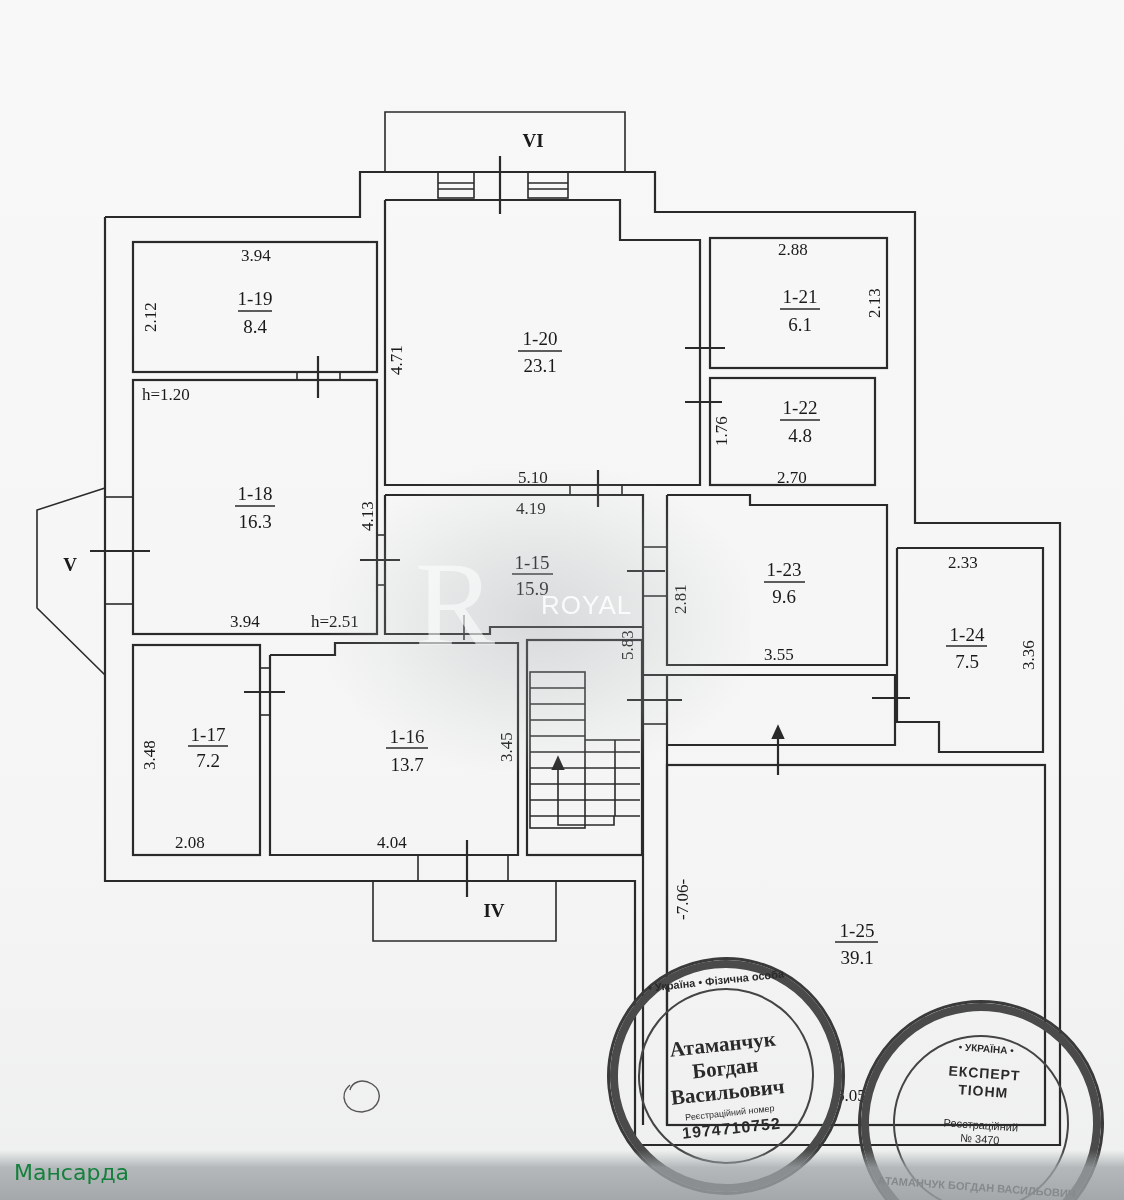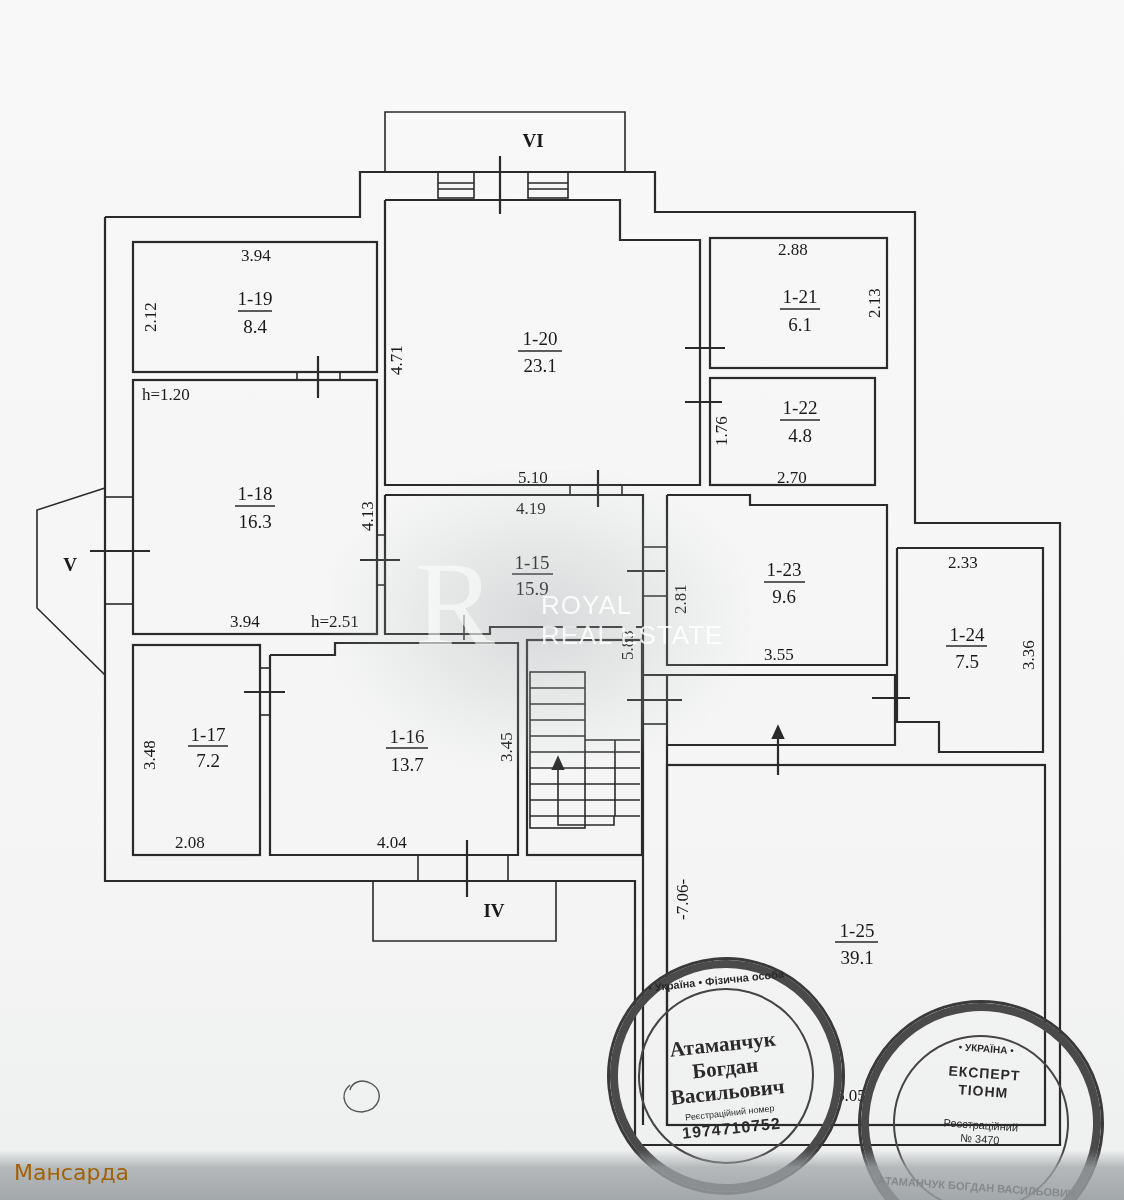--- a/index.html
+++ b/index.html
@@ -75,21 +75,21 @@
   .stamp2 .r1 { position: absolute; top: 116px; width: 100%; font-size: 11px; }
   .stamp2 .r2 { position: absolute; top: 130px; width: 100%; font-size: 11px; }
   .stamp2 .bot { position: absolute; top: 178px; width: 100%; font-size: 11px; font-weight: bold; }
 
   .caption-bar {
     position: absolute; left: 0; top: 1150px; width: 1124px; height: 50px;
     background: linear-gradient(180deg, rgba(170,175,178,0.0) 0%, rgba(160,165,168,0.75) 35%, rgba(150,155,158,0.85) 100%);
   }
   .caption {
     position: absolute; left: 14px; top: 1160px;
-    font-family: "DejaVu Sans", sans-serif; font-size: 22px; color: #a16207;
+    font-family: "DejaVu Sans", sans-serif; font-size: 22px; color: #15803d;
   }
 </style>
 </head>
 <body>
 
 <div class="paper"></div>
 
 <svg class="plan" width="1124" height="1200" viewBox="0 0 1124 1200">
 
   <g>
@@ -264,21 +264,20 @@
   </g>
 
   <path d="M350,1085 C338,1095 345,1112 362,1112 C380,1110 385,1092 372,1084 C362,1078 352,1082 350,1090" style="stroke:#555;stroke-width:1.4;fill:none"></path>
 </svg>
 
 <div class="shade" style="left:330px;top:470px;width:420px;height:300px;"></div>
 
 <div class="watermark">
   <div class="wm-logo">R</div>
   <div class="wm-line1">ROYAL</div>
-  <div class="wm-line2">REAL ESTATE</div>
 </div>
 
 <div class="stamp stamp1">
   <div class="stamp-inner"></div>
   <div class="ring">• Україна • Фізична особа</div>
   <div class="name n1">Атаманчук</div>
   <div class="name n2">Богдан</div>
   <div class="name n3">Васильович</div>
   <div class="reg">Реєстраційний номер</div>
   <div class="num">1974710752</div>

